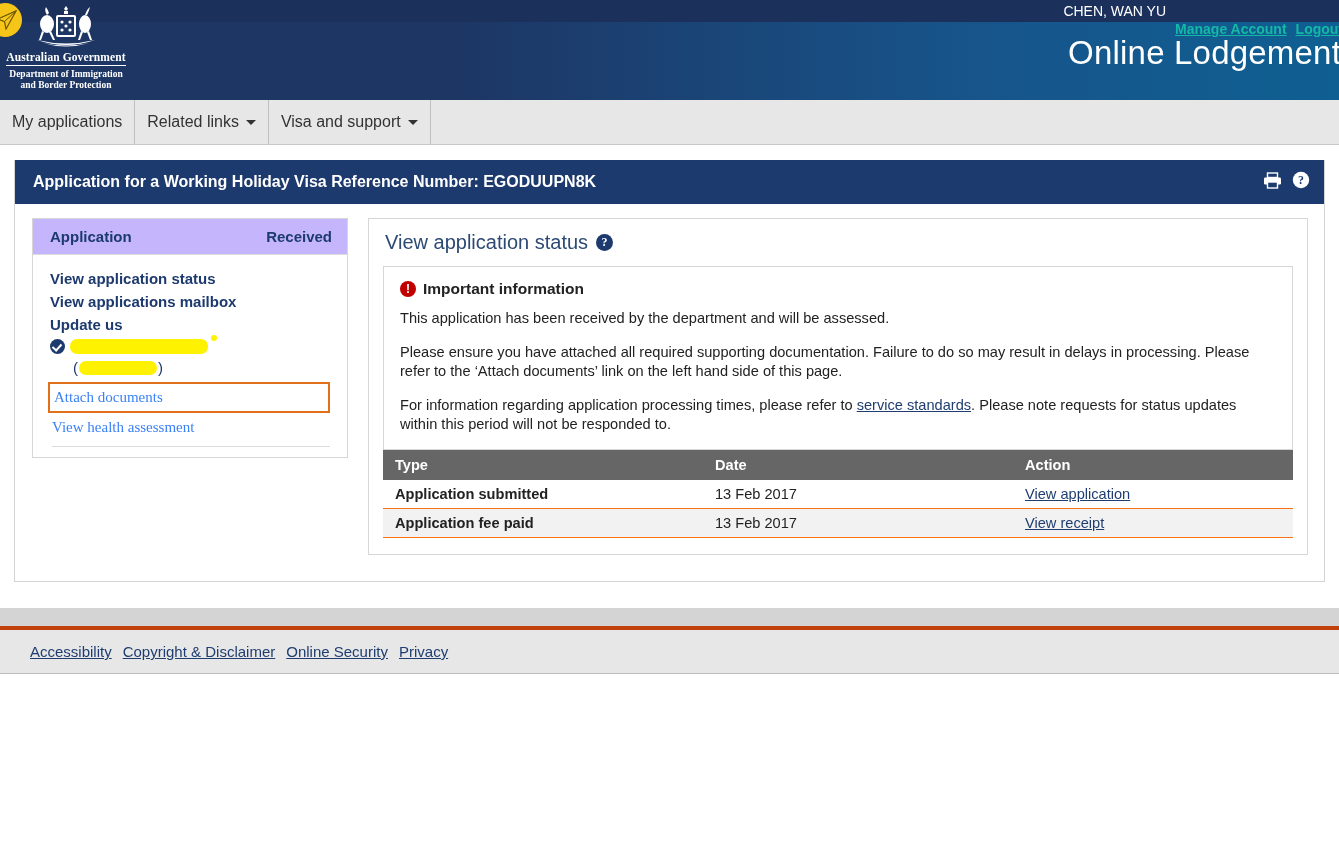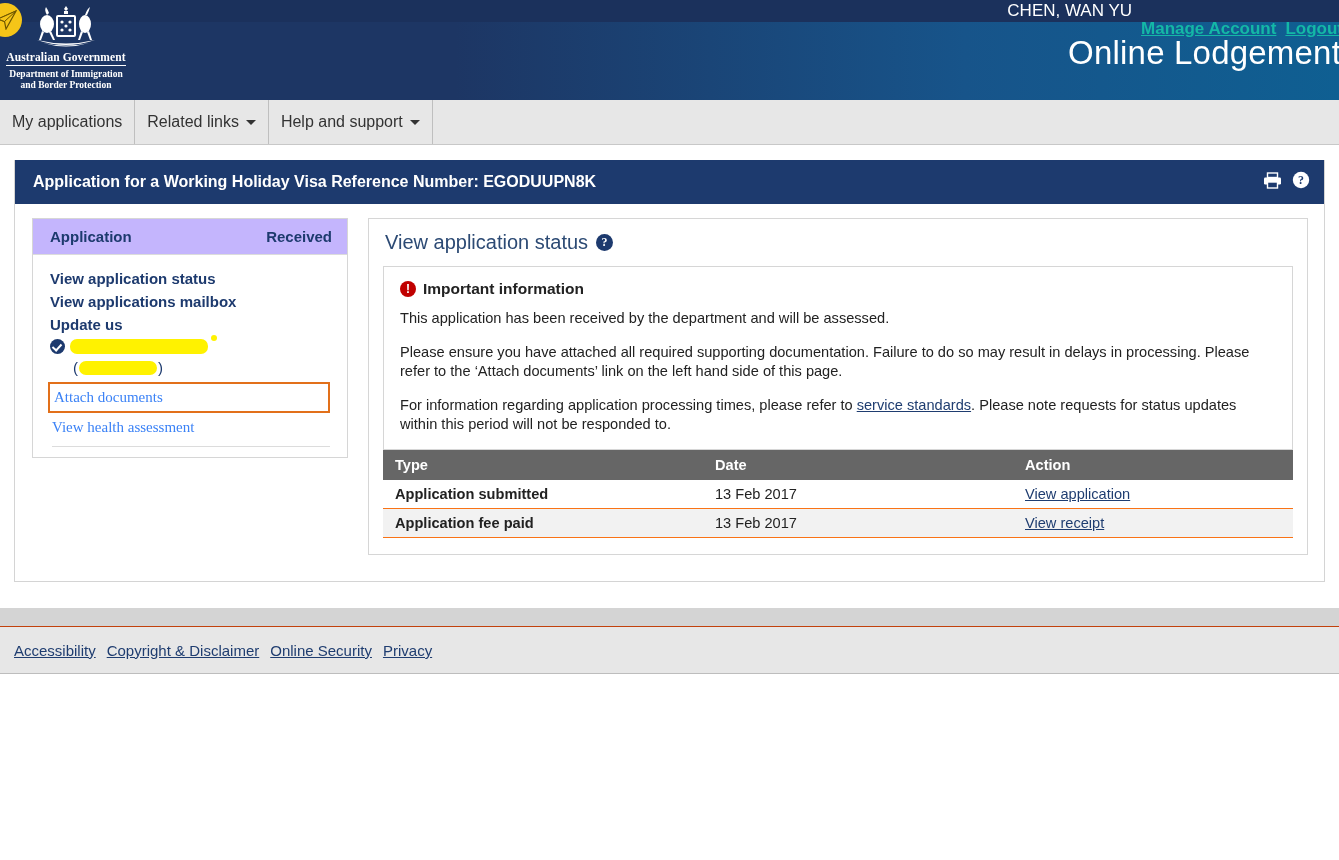--- a/index.html
+++ b/index.html
@@ -27,21 +27,21 @@
   }
   .utility-inner {
     position: absolute;
     right: 0; top: 0;
     height: 22px;
     display: flex;
     align-items: center;
     gap: 9px;
     padding-right: 0;
     color: #ffffff;
-    font-size: 17px;
+    font-size: 14px;
     white-space: nowrap;
   }
   .utility-inner .uname { font-weight: 400; }
   .utility-inner a {
     color: #14b8a6;
     text-decoration: underline;
     font-weight: 700;
     margin-top: 36px;
   }
 
@@ -333,26 +333,26 @@
     color: #1f3d70;
     text-decoration: underline;
   }
 
   
   .below-card { height: 26px; background: #ffffff; }
   .grey-strip { height: 18px; background: #d4d4d4; }
   .footer {
     height: 48px;
     background: #e7e7e7;
-    border-top: 1px solid #c2410c;
+    border-top: 4px solid #c2410c;
     border-bottom: 1px solid #bdbdbd;
     display: flex;
     align-items: center;
     gap: 11px;
-    padding-left: 14px;
+    padding-left: 30px;
   }
   .footer a {
     color: #1f3d70;
     font-size: 15px;
     text-decoration: underline;
   }
   .rest { background: #ffffff; height: 212px; }
 </style>
 </head>
 <body>
@@ -407,21 +407,21 @@
 
 <div class="navbar">
   <div class="nav-item">
     <span>My applications</span>
   </div>
   <div class="nav-item">
     <span>Related links</span>
     <span class="caret"></span>
   </div>
   <div class="nav-item">
-    <span>Help and support</span>
+    <span>Visa and support</span>
     <span class="caret"></span>
   </div>
 </div>
 
 <div class="page">
   <div class="card">
     <div class="card-title">
       <span>Application for a Working Holiday Visa Reference Number: EGODUUPN8K</span>
       <span class="tools">
         <span>

